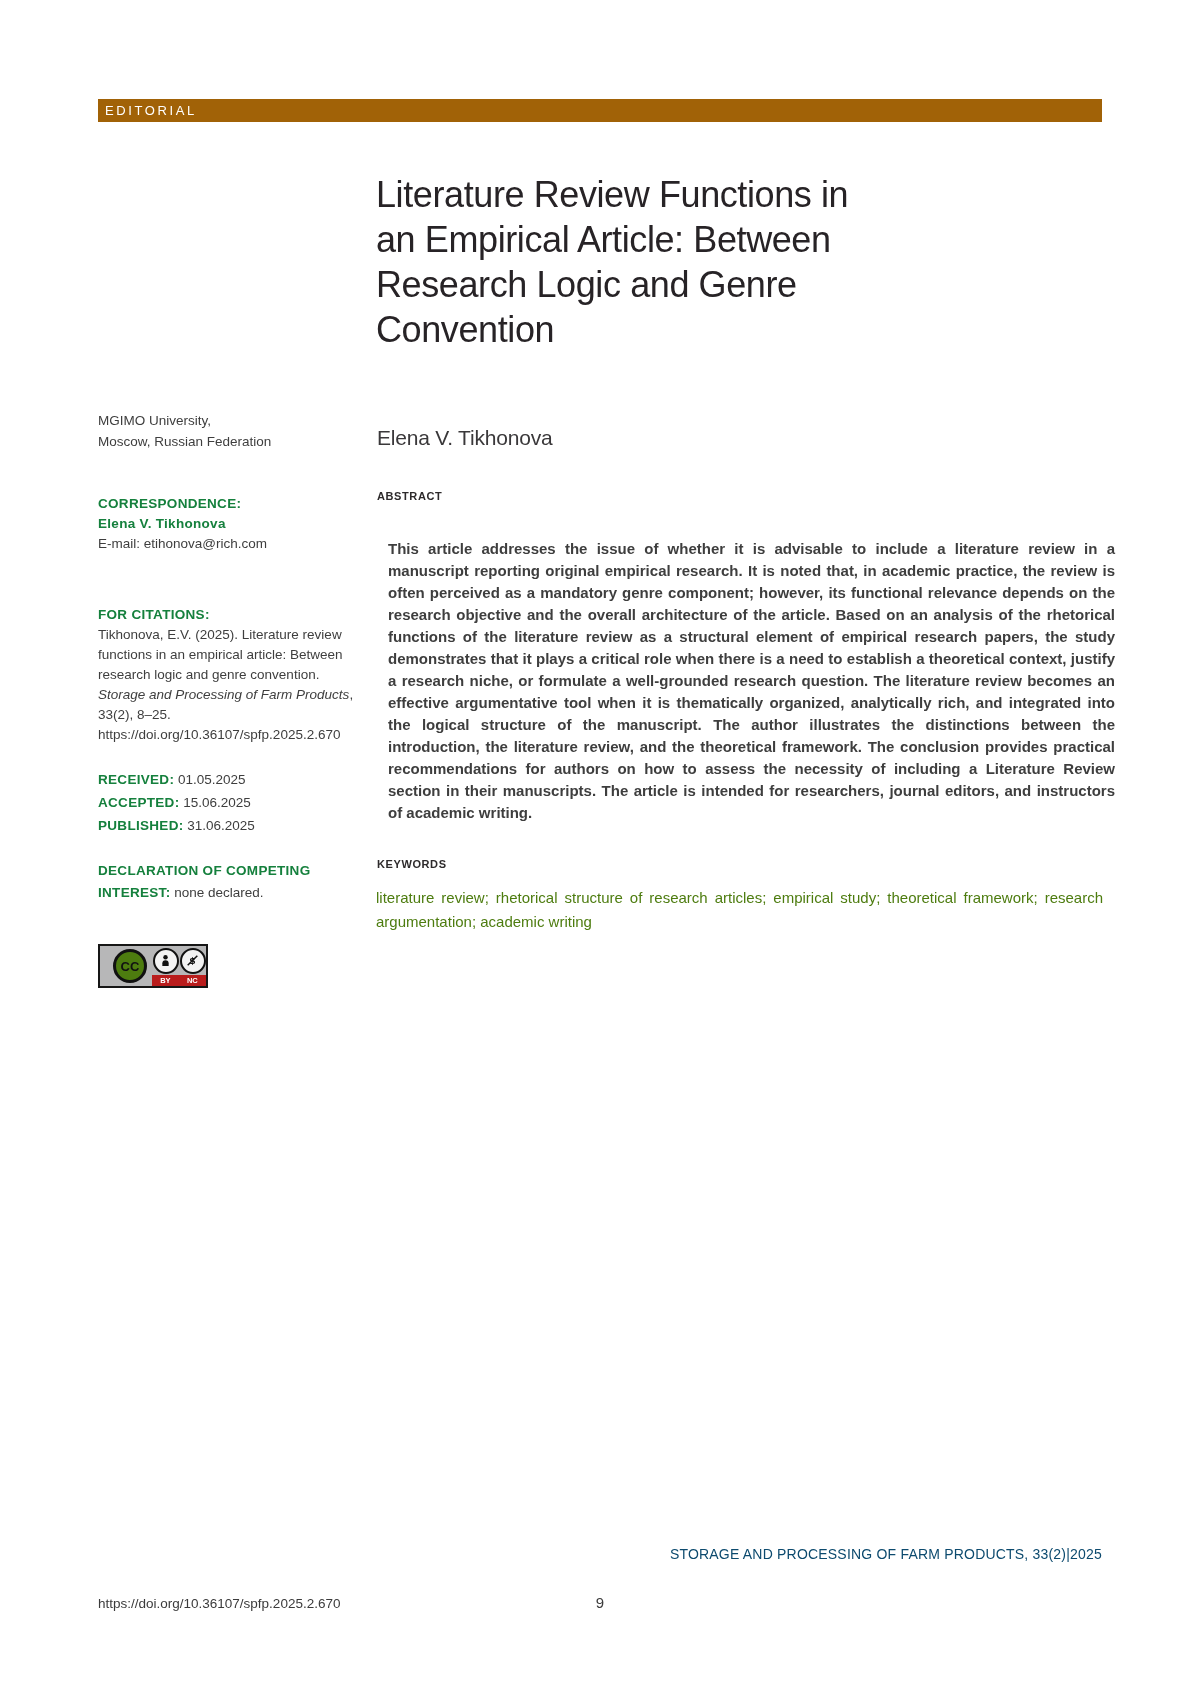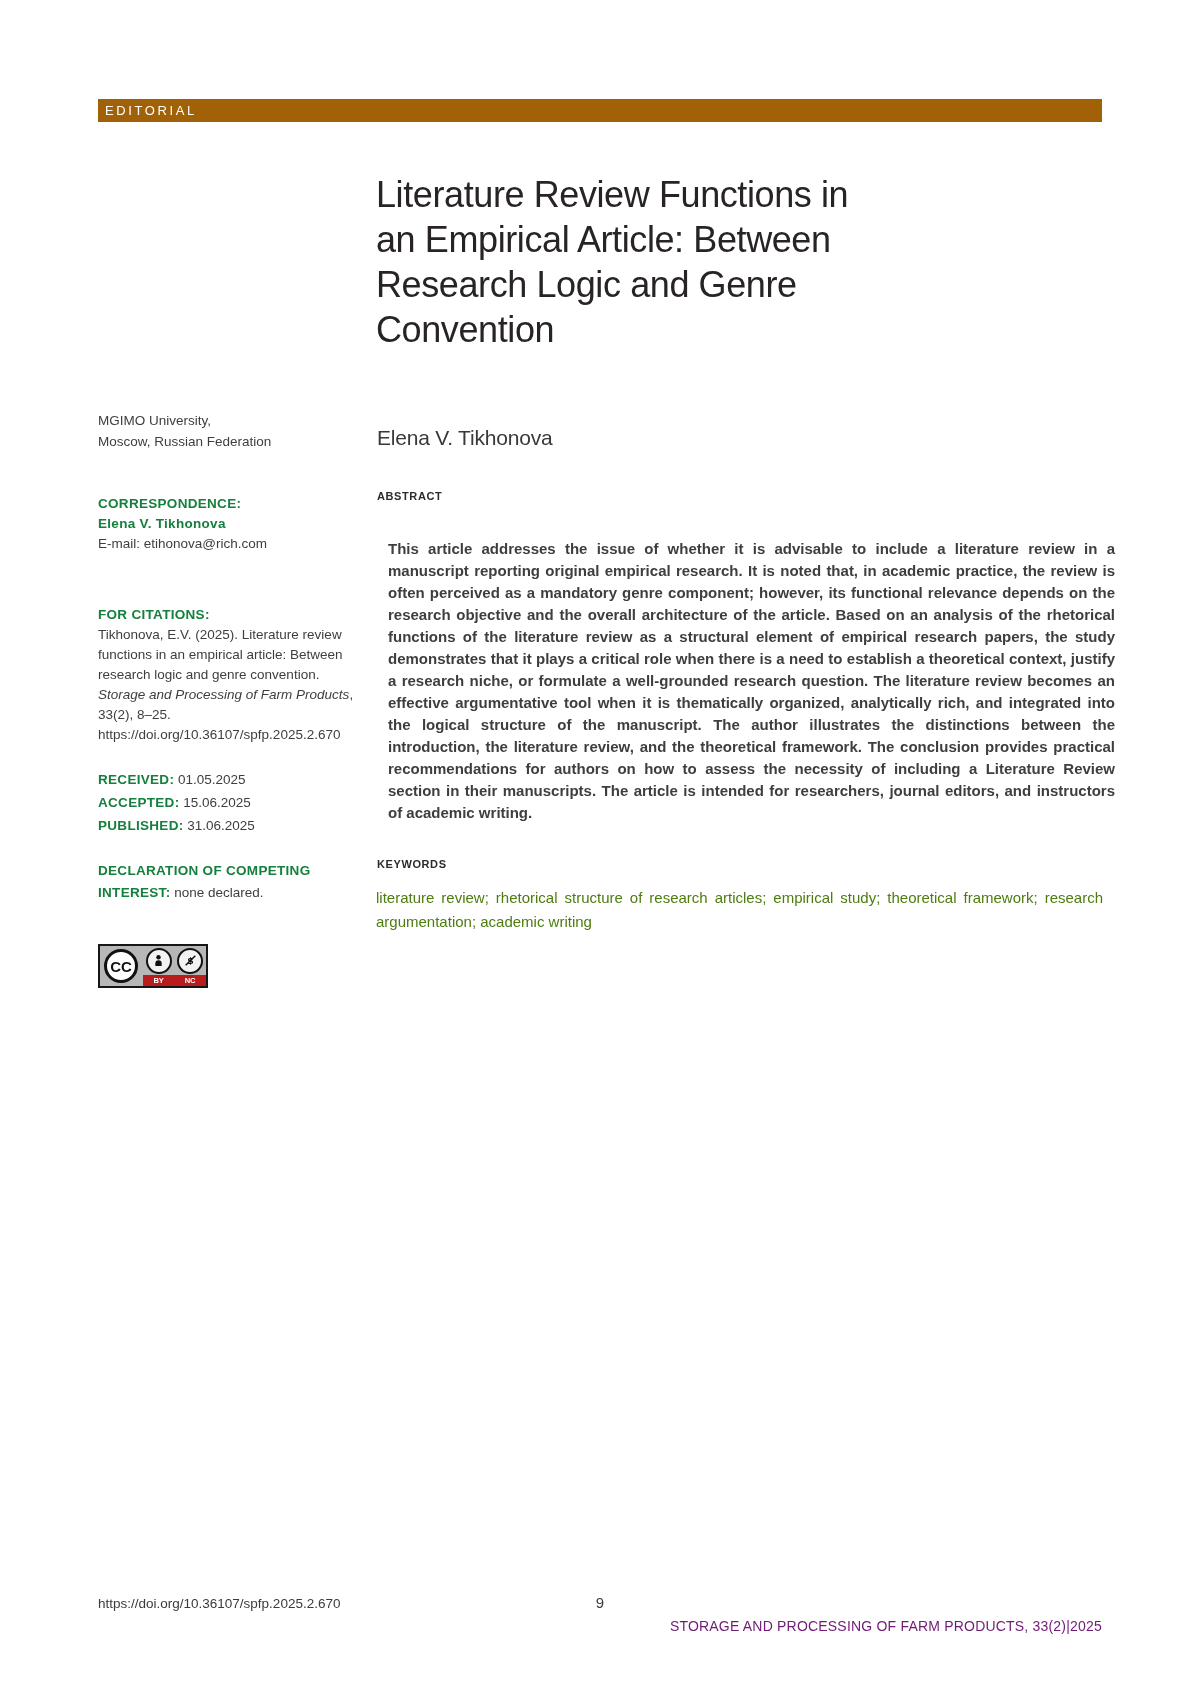--- a/index.html
+++ b/index.html
@@ -108,26 +108,26 @@
     position: absolute;
     left: 98px; top: 944px;
     width: 106px; height: 40px;
     background: #b7b7b8;
     border: 2px solid #161616;
     display: flex;
     align-items: center;
   }
   .cc-logo {
     width: 28px; height: 28px;
-    margin-left: 4px;
+    margin-left: 13px;
     border: 3px solid #111;
     border-radius: 50%;
-    background: #ffffff;
+    background: #4d7c0f;
     display: flex; align-items: center; justify-content: center;
-    font-size: 15px; font-weight: 700; color: #111;
+    font-size: 13px; font-weight: 700; color: #111;
     flex: none;
   }
   .cc-right {
     flex: 1;
     height: 100%;
     margin-left: 5px;
     display: flex; flex-direction: column;
   }
   .cc-icons {
     flex: 1;
@@ -158,24 +158,24 @@
   }
   .footer-page {
     position: absolute;
     left: 50%; top: 1594px;
     transform: translateX(-50%);
     font-size: 15px;
     color: #3b3b3b;
   }
   .footer-journal {
     position: absolute;
-    right: 98px; top: 1618px;
+    right: 98px; top: 1546px;
     font-size: 14px;
     letter-spacing: 0.2px;
-    color: #701a75;
+    color: #0c4a6e;
   }
 </style>
 </head>
 <body>
 
 <div class="page">
 
   <header class="category-bar">
     <span>EDITORIAL</span>
   </header>

